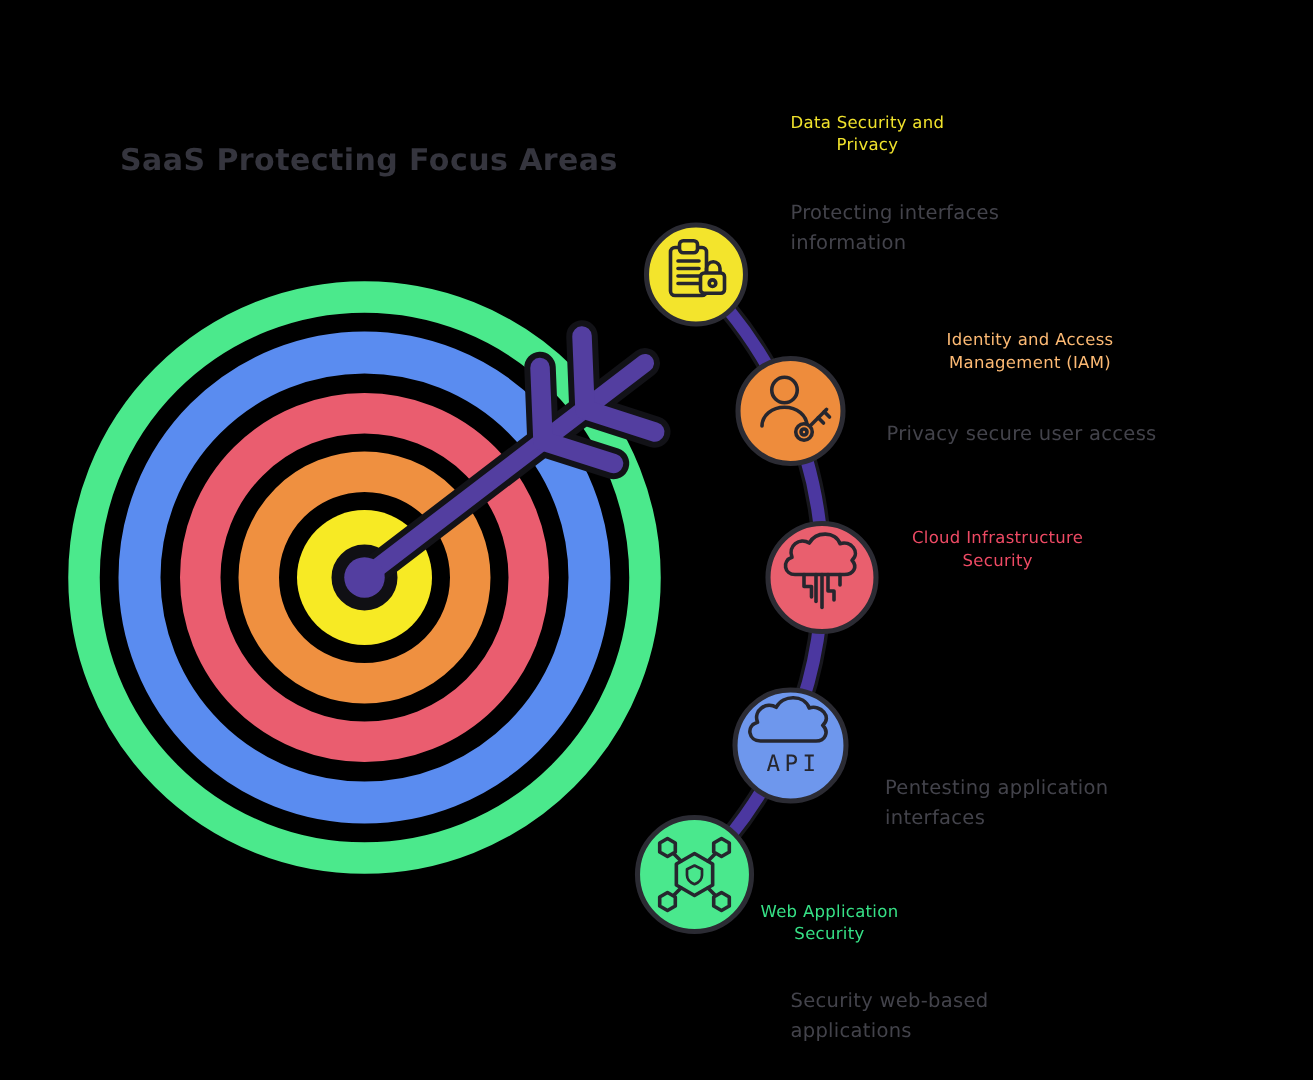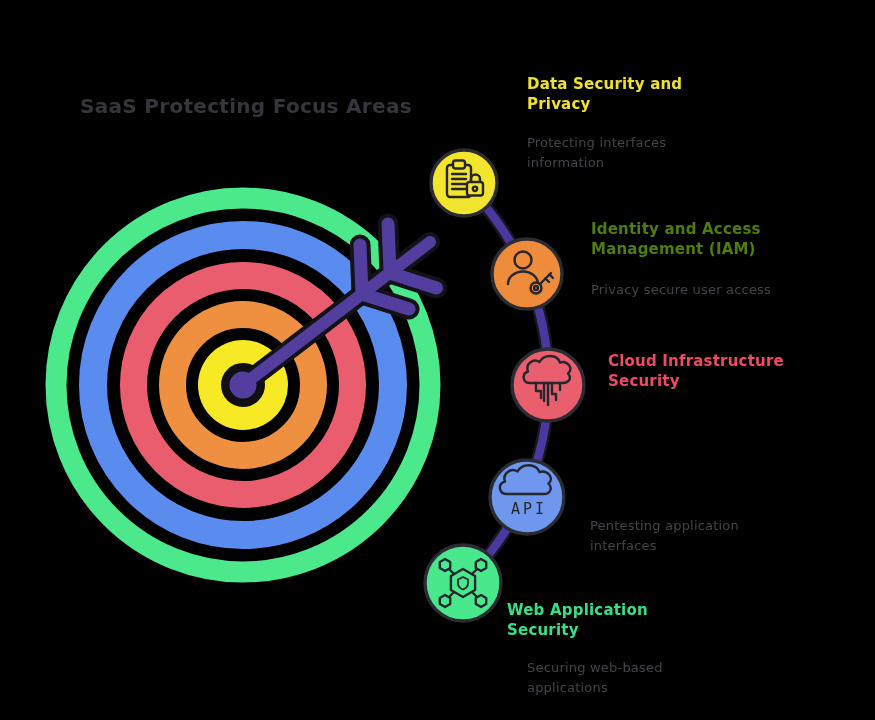--- a/index.html
+++ b/index.html
@@ -13,22 +13,22 @@
   .stage{position:absolute;inset:0;}
   svg{position:absolute;left:0;top:0;}
   .txt{position:absolute;}
   .title{
     left:80px;top:94px;
     font-size:20px;font-weight:bold;letter-spacing:.3px;
     color:#35353e;
   }
   .h{
     position:absolute;
-    font-weight:bold;font-size:15px;line-height:1.32;
-    white-space:pre-line;letter-spacing:.2px;
+    font-weight:normal;font-size:11px;line-height:1.32;
+    white-space:pre-line;letter-spacing:.2px;text-align:center;
   }
   .d{
     position:absolute;
     font-size:13px;line-height:1.5;
     white-space:pre-line;color:#43434b;letter-spacing:.2px;
   }
   .h1{left:527px;top:75px}  .d1{left:527px;top:133px}
   .h2{left:591px;top:220px} .d2{left:591px;top:280px}
   .h3{left:608px;top:352px} .d3{left:608px;top:412px}
   .h4{left:590px;top:484px} .d4{left:590px;top:516px}
@@ -132,27 +132,27 @@
     </g>
   </svg>
 
   <div class="txt title">SaaS Protecting Focus Areas</div>
 
   <div class="h h1" style="color: rgb(240, 226, 44);">Data Security and
 Privacy</div>
   <div class="d d1">Protecting interfaces
 information</div>
 
-  <div class="h h2" style="color: #4d7c0f;">Identity and Access
+  <div class="h h2" style="color: #fdba74; margin-left: 40px;">Identity and Access
 Management (IAM)</div>
   <div class="d d2">Privacy secure user access</div>
 
   <div class="h h3" style="color: rgb(238, 74, 100);">Cloud Infrastructure
 Security</div>
 
   <div class="d d4">Pentesting application
 interfaces</div>
 
   <div class="h h5" style="color: rgb(54, 225, 134);">Web Application
 Security</div>
-  <div class="d d5">Securing web-based
+  <div class="d d5">Security web-based
 applications</div>
 </div>
 
 </body></html>

